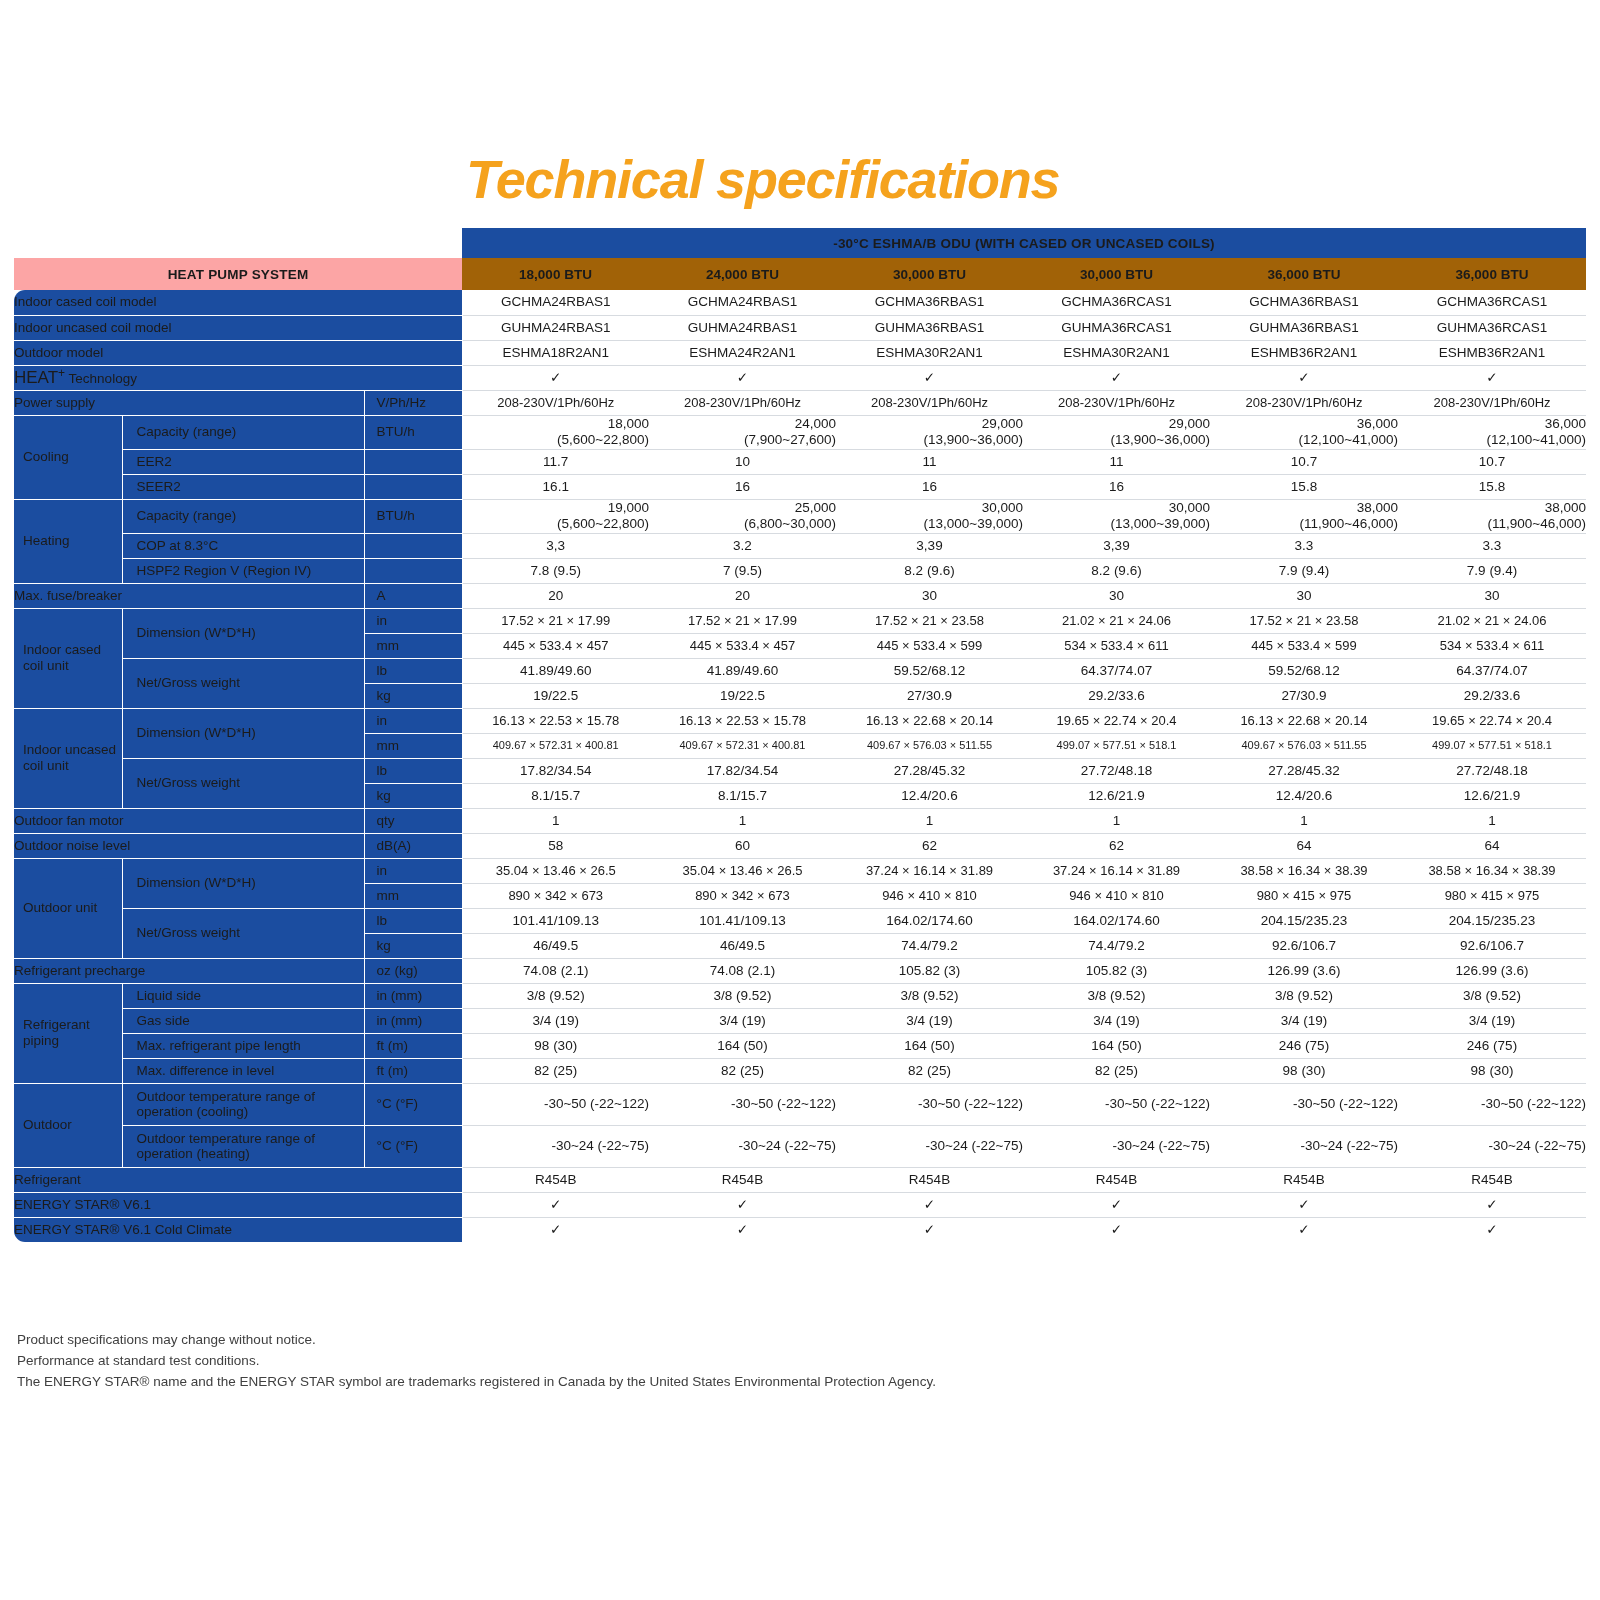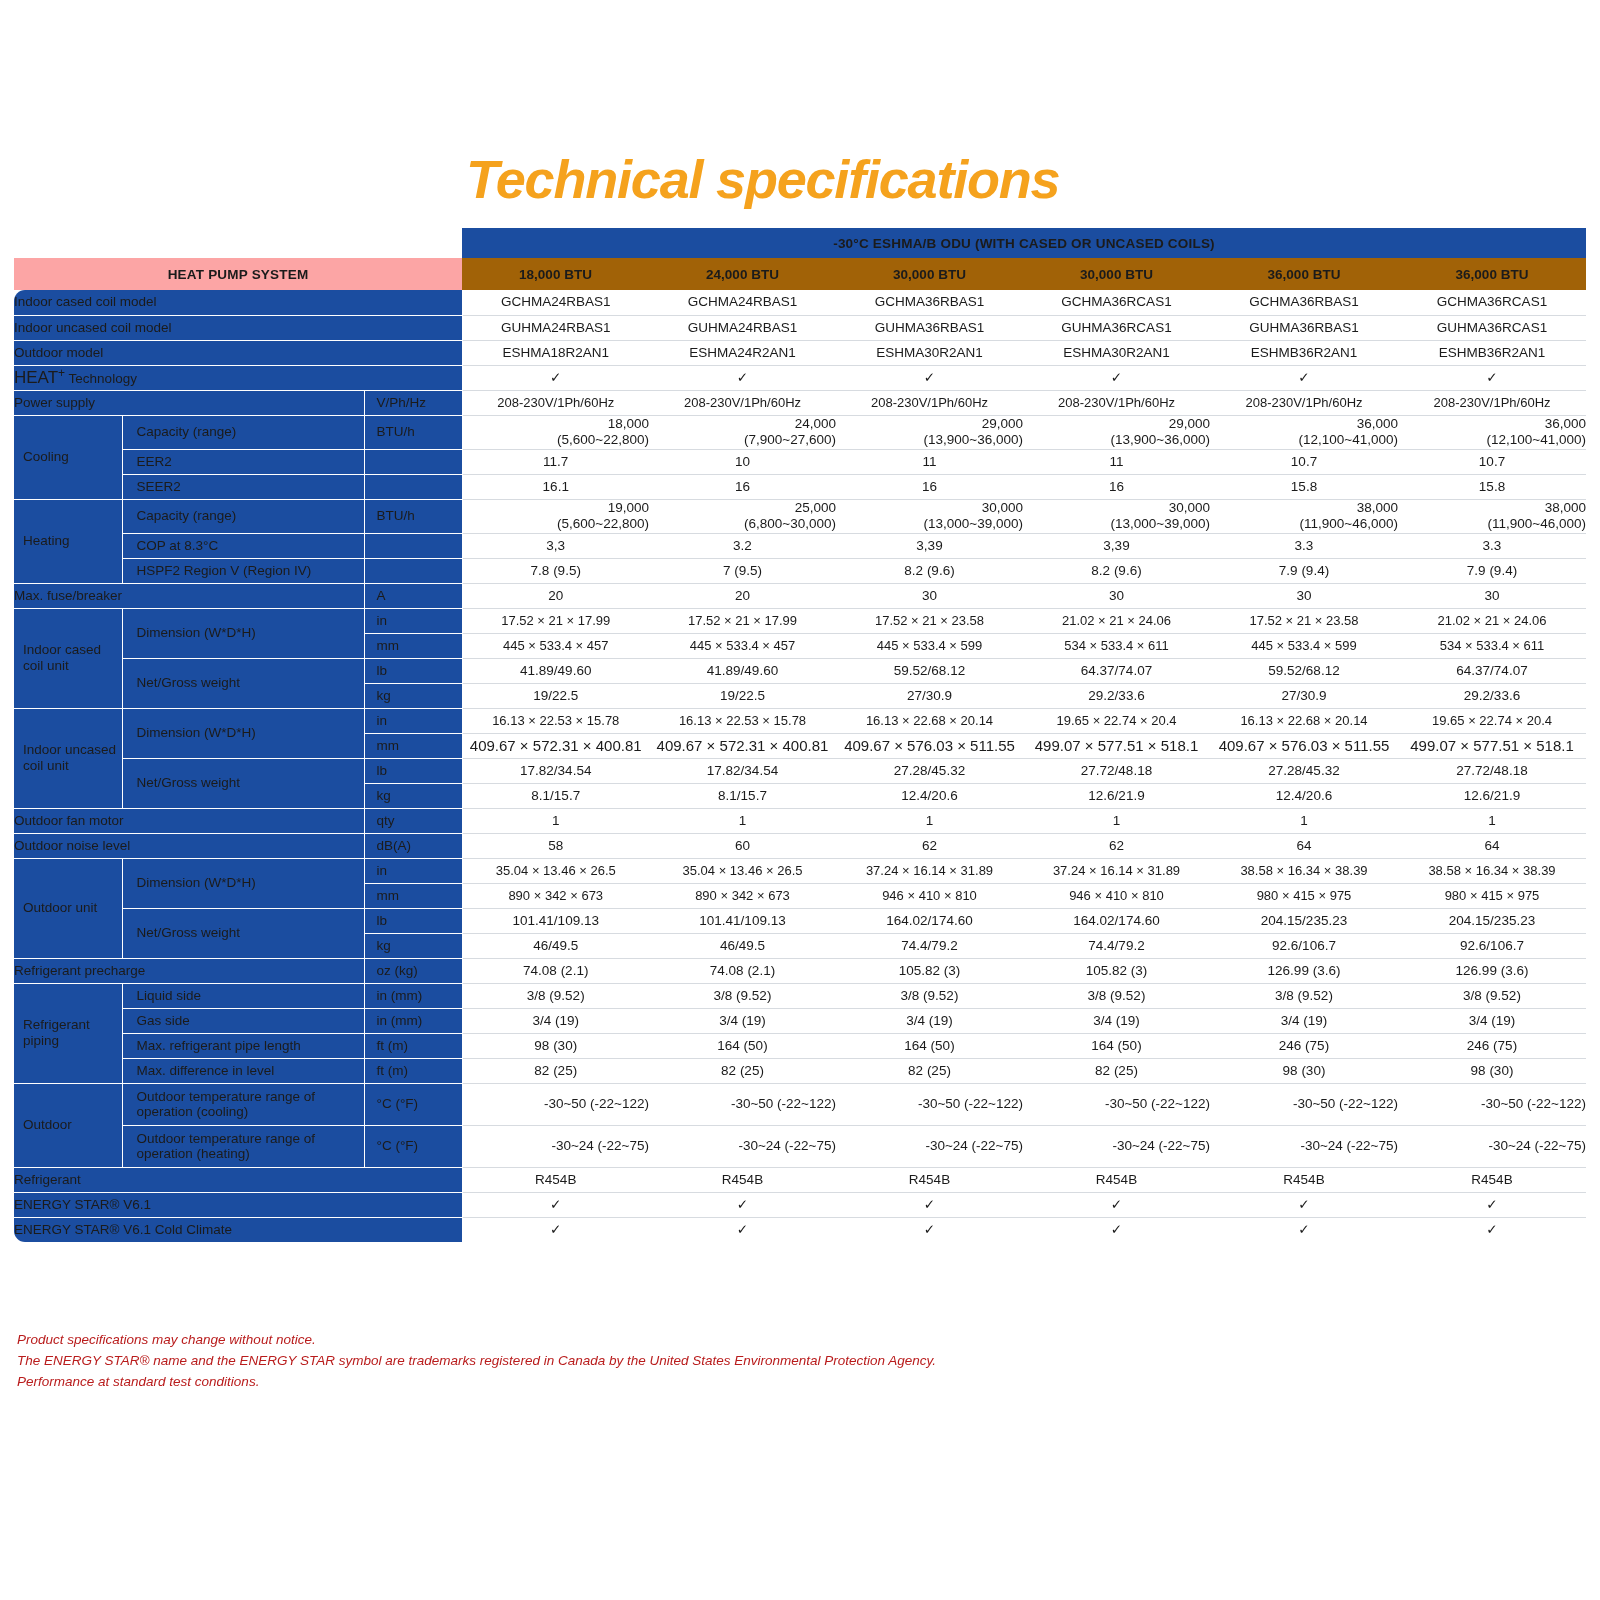--- a/index.html
+++ b/index.html
@@ -90,36 +90,35 @@
   .val {
     text-align: center;
     border-bottom: 1px solid #d7dbe0;
     height: 25px;
     line-height: 1.16;
     font-size: 13.5px;
     white-space: nowrap;
   }
   .val.tall { height: 34px; text-align: right; }
   .val.small { font-size: 13px; }
-  .val.xsmall { font-size: 15px; }
+  .val.xsmall { font-size: 11px; }
   .model { font-size: 13px; }
   .check { color: #1b1b1b; font-size: 15px; }
 
   .two-line { line-height: 1.18; }
 
   
   .corner-tl { border-top-left-radius: 11px; }
   .corner-bl { border-bottom-left-radius: 11px; }
 
   .notes {
     position: absolute;
     left: 17px; top: 1330px;
     font-size: 13.5px;
-    font-style: italic;
-    color: #b91c1c;
+    color: #404040;
     line-height: 1.55;
   }
 </style>
 </head>
 <body>
 
 <div class="page">
 
   <div class="title">Technical specifications</div>
 
@@ -540,17 +539,17 @@
       <td class="val check" style="border-bottom:none">✓</td>
       <td class="val check" style="border-bottom:none">✓</td>
       <td class="val check" style="border-bottom:none">✓</td>
       <td class="val check" style="border-bottom:none">✓</td>
     </tr>
   </tbody>
     </table>
 
   <div class="notes">
     <div>Product specifications may change without notice.</div>
+    <div>Performance at standard test conditions.</div>
     <div>The ENERGY STAR® name and the ENERGY STAR symbol are trademarks registered in Canada by the United States Environmental Protection Agency.</div>
-    <div>Performance at standard test conditions.</div>
   </div>
 
 </div>
 
 </body></html>

